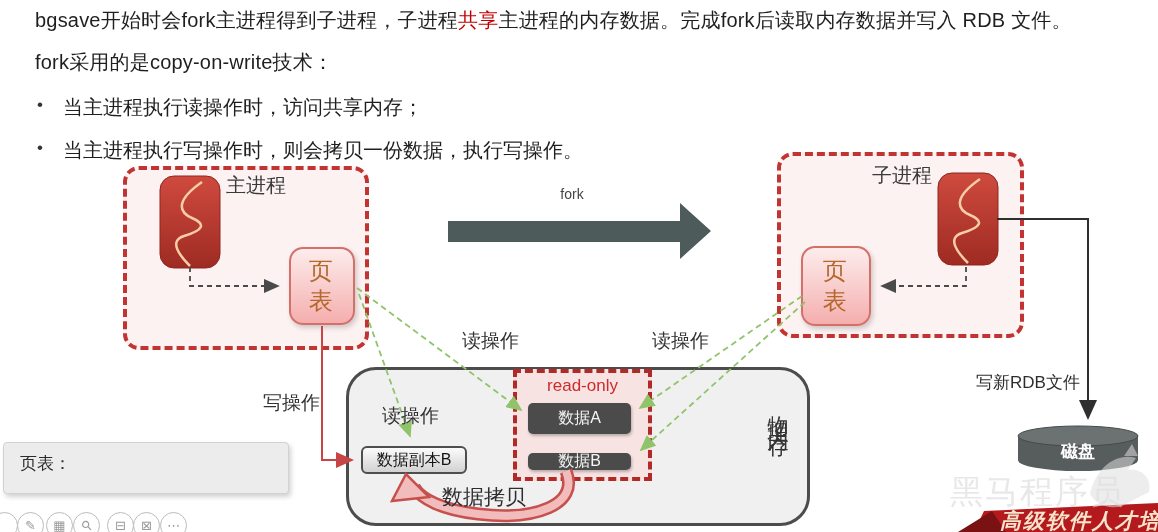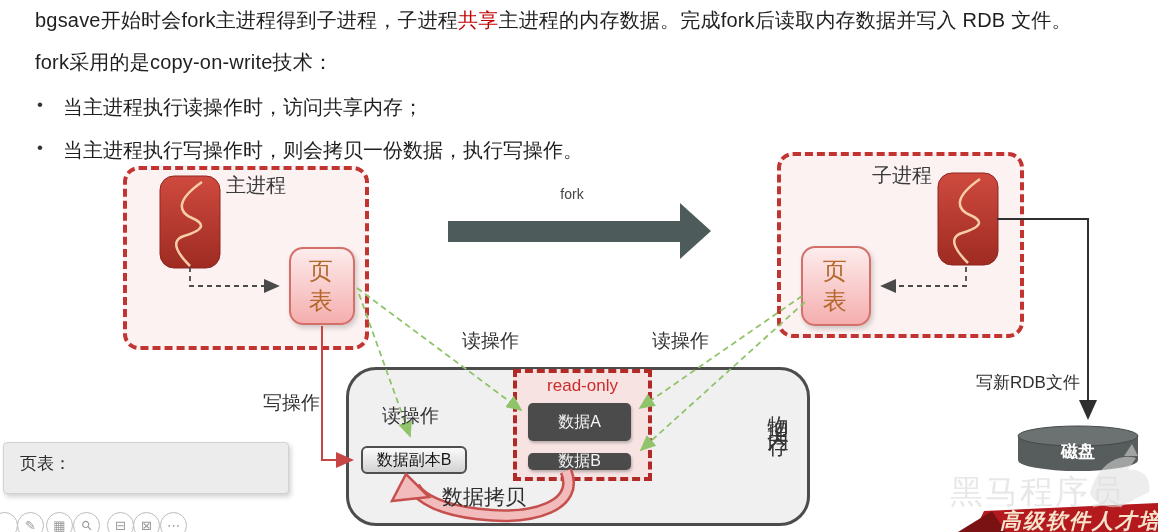--- a/index.html
+++ b/index.html
@@ -85,21 +85,21 @@
   </svg>
   <div class="abs ptable" style="left:801px;top:246px;width:70px;height:80px;">
       <span>页表</span>
     </div>
 
   <div class="abs dia-label" style="left:512px;top:186px;width:120px;text-align:center;font-size:14px;color:#444;">fork</div>
 
   <div class="abs mem-box" style="left:346px;top:367px;width:464px;height:159px;"></div>
   <div class="abs vert-label" style="left:764px;top:399px;height:112px;">物理内存</div>
   <div class="abs ro-box" style="left:513px;top:369px;width:139px;height:112px;"><span class="ro-label">read-only</span></div>
-  <div class="abs data-box" style="left:528px;top:403px;width:103px;height:38px;">数据A</div>
+  <div class="abs data-box" style="left:528px;top:403px;width:103px;height:31px;">数据A</div>
   <div class="abs data-box" style="left:528px;top:453px;width:103px;height:17px;">数据B</div>
   <div class="abs copy-box" style="left:361px;top:446px;width:106px;height:28px;">数据副本B</div>
   <div class="abs dia-label" style="left:382px;top:403px;">读操作</div>
   <div class="abs dia-label" style="left:442px;top:483px;font-size:21px;color:#2e2e2e;">数据拷贝</div>
 
   <div class="abs dia-label" style="left:462px;top:328px;">读操作</div>
   <div class="abs dia-label" style="left:652px;top:328px;">读操作</div>
   <div class="abs dia-label" style="left:263px;top:390px;">写操作</div>
 
   <div class="abs rdb-note" style="left:976px;top:371px;">

